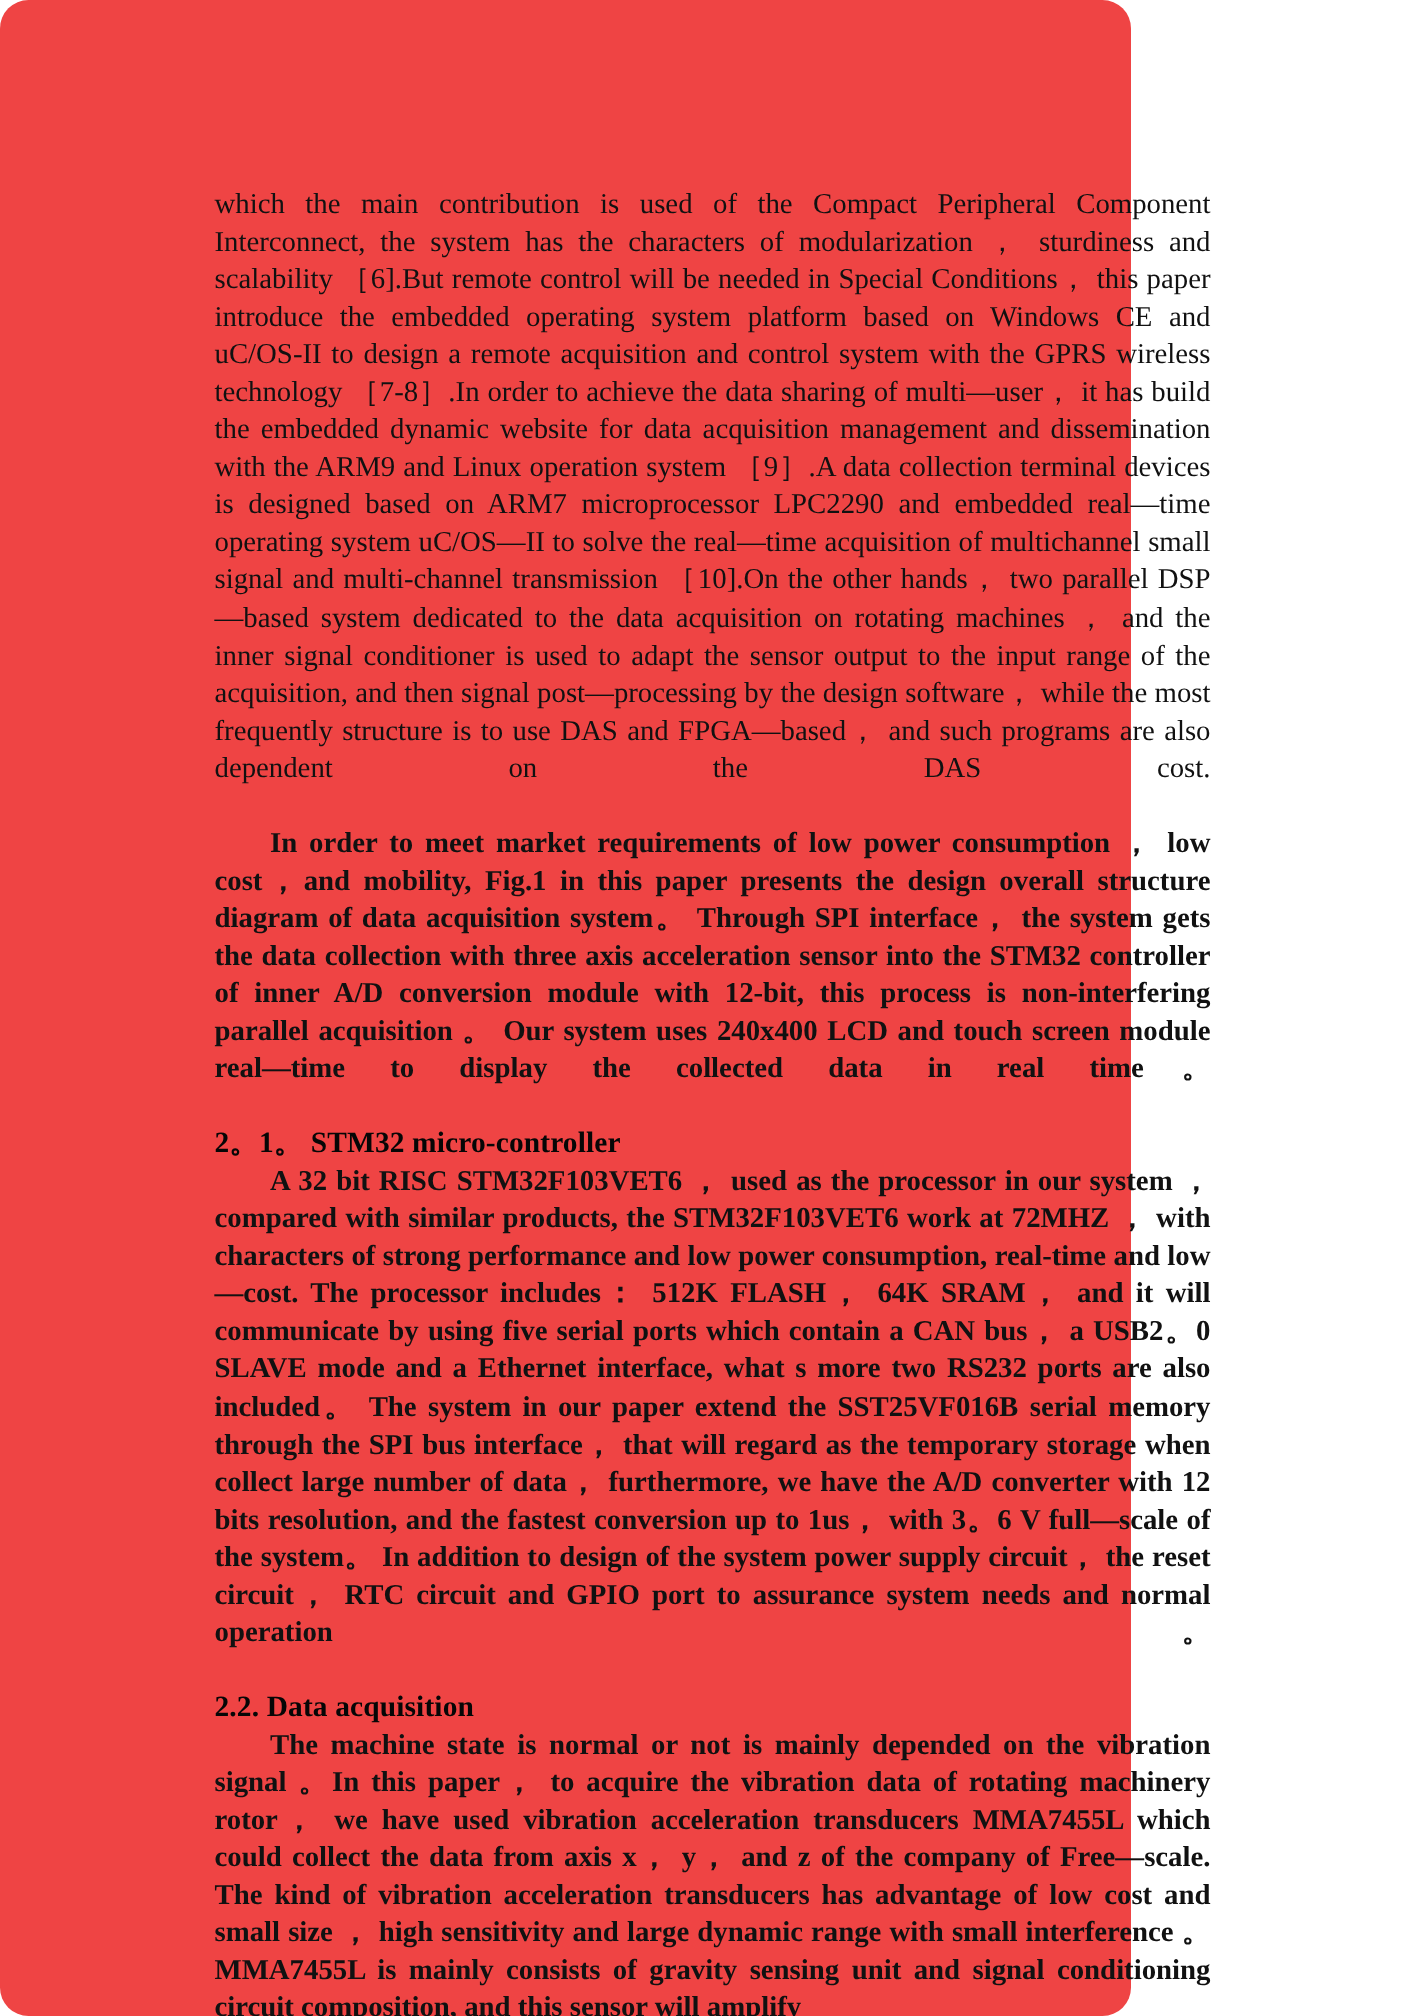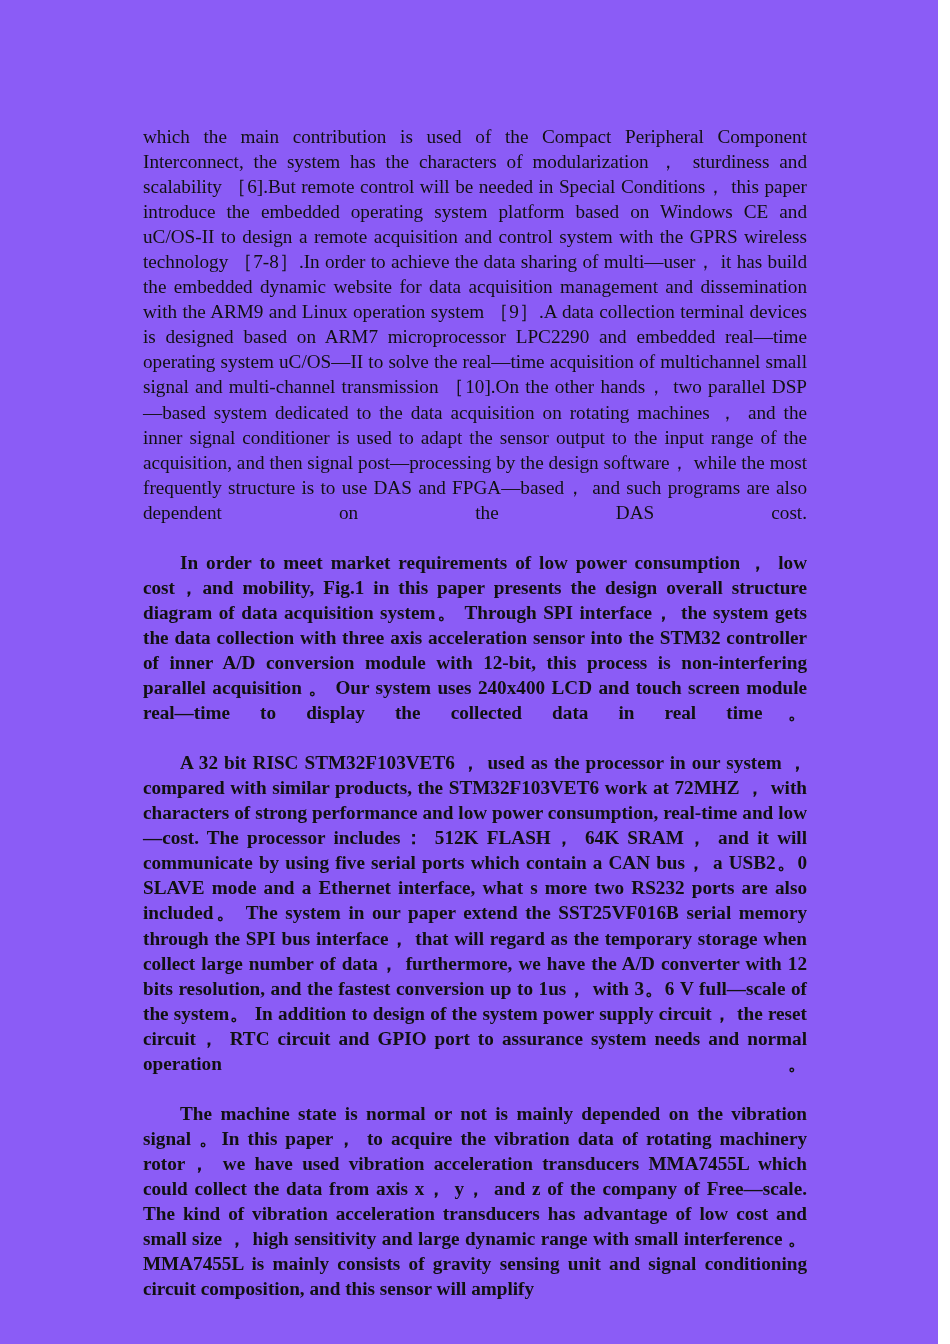--- a/index.html
+++ b/index.html
@@ -10,24 +10,25 @@
   }
   body {
     width: 950px;
     height: 1344px;
     font-family: "Liberation Serif", "DejaVu Serif", serif;
     color: #111111;
     overflow: hidden;
   }
   .page {
     position: relative;
-    width: 938px;
+    width: 754px;
     height: 1344px;
-    background: #8b5cf6;
+    background: #ef4444;
     box-sizing: border-box;
+    border-radius: 19px;
   }
   .text-column {
     position: absolute;
     left: 143px;
     top: 124px;
     width: 664px;
   }
   p.body-par {
     margin: 0;
     font-size: 19.2px;
@@ -62,20 +63,22 @@
 </head>
 <body>
 
 <div class="page">
   <div class="text-column">
 
     <p class="body-par">which the main contribution is used of the Compact Peripheral Component Interconnect, the system has the characters of modularization ， sturdiness and scalability ［6].But remote control will be needed in Special Conditions， this paper introduce the embedded operating system platform based on Windows CE and uC/OS-II to design a remote acquisition and control system with the GPRS wireless technology ［7-8］.In order to achieve the data sharing of multi—user， it has build the embedded dynamic website for data acquisition management and dissemination with the ARM9 and Linux operation system ［9］.A data collection terminal devices is designed based on ARM7 microprocessor LPC2290 and embedded real—time operating system uC/OS—II to solve the real—time acquisition of multichannel small signal and multi-channel transmission ［10].On the other hands， two parallel DSP—based system dedicated to the data acquisition on rotating machines ， and the inner signal conditioner is used to adapt the sensor output to the input range of the acquisition, and then signal post—processing by the design software， while the most frequently structure is to use DAS and FPGA—based， and such programs are also dependent on the DAS cost.</p>
 
     <p class="body-par indented">In order to meet market requirements of low power consumption ， low cost，and mobility, Fig.1 in this paper presents the design overall structure diagram of data acquisition system。 Through SPI interface， the system gets the data collection with three axis acceleration sensor into the STM32 controller of inner A/D conversion module with 12-bit, this process is non-interfering parallel acquisition 。 Our system uses 240x400 LCD and touch screen module real—time to display the collected data in real time。</p>
 
+    <h2 class="sec-heading">2。1。 STM32 micro-controller</h2>
 
     <p class="body-par indented">A 32 bit RISC STM32F103VET6 ， used as the processor in our system ，compared with similar products, the STM32F103VET6 work at 72MHZ ， with characters of strong performance and low power consumption, real-time and low—cost. The processor includes： 512K FLASH， 64K SRAM， and it will communicate by using five serial ports which contain a CAN bus， a USB2。0 SLAVE mode and a Ethernet interface, what s more two RS232 ports are also included。 The system in our paper extend the SST25VF016B serial memory through the SPI bus interface， that will regard as the temporary storage when collect large number of data， furthermore, we have the A/D converter with 12 bits resolution, and the fastest conversion up to 1us， with 3。6 V full—scale of the system。 In addition to design of the system power supply circuit， the reset circuit， RTC circuit and GPIO port to assurance system needs and normal operation。</p>
 
+    <h2 class="sec-heading">2.2. Data acquisition</h2>
 
     <p class="body-par indented no-stretch">The machine state is normal or not is mainly depended on the vibration signal 。In this paper， to acquire the vibration data of rotating machinery rotor， we have used vibration acceleration transducers MMA7455L which could collect the data from axis x， y， and z of the company of Free—scale. The kind of vibration acceleration transducers has advantage of low cost and small size ， high sensitivity and large dynamic range with small interference 。 MMA7455L is mainly consists of gravity sensing unit and signal conditioning circuit composition, and this sensor will amplify</p>
 
   </div>
 </div>
 
 </body></html>

